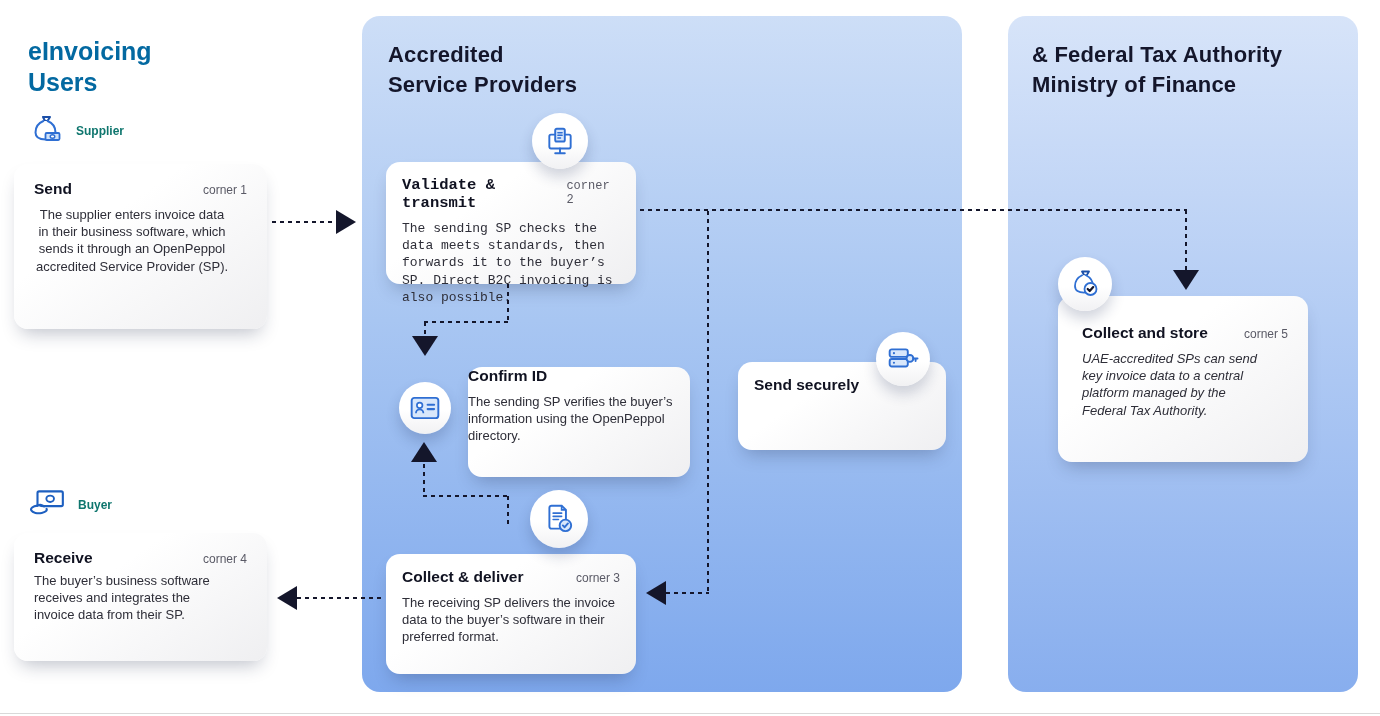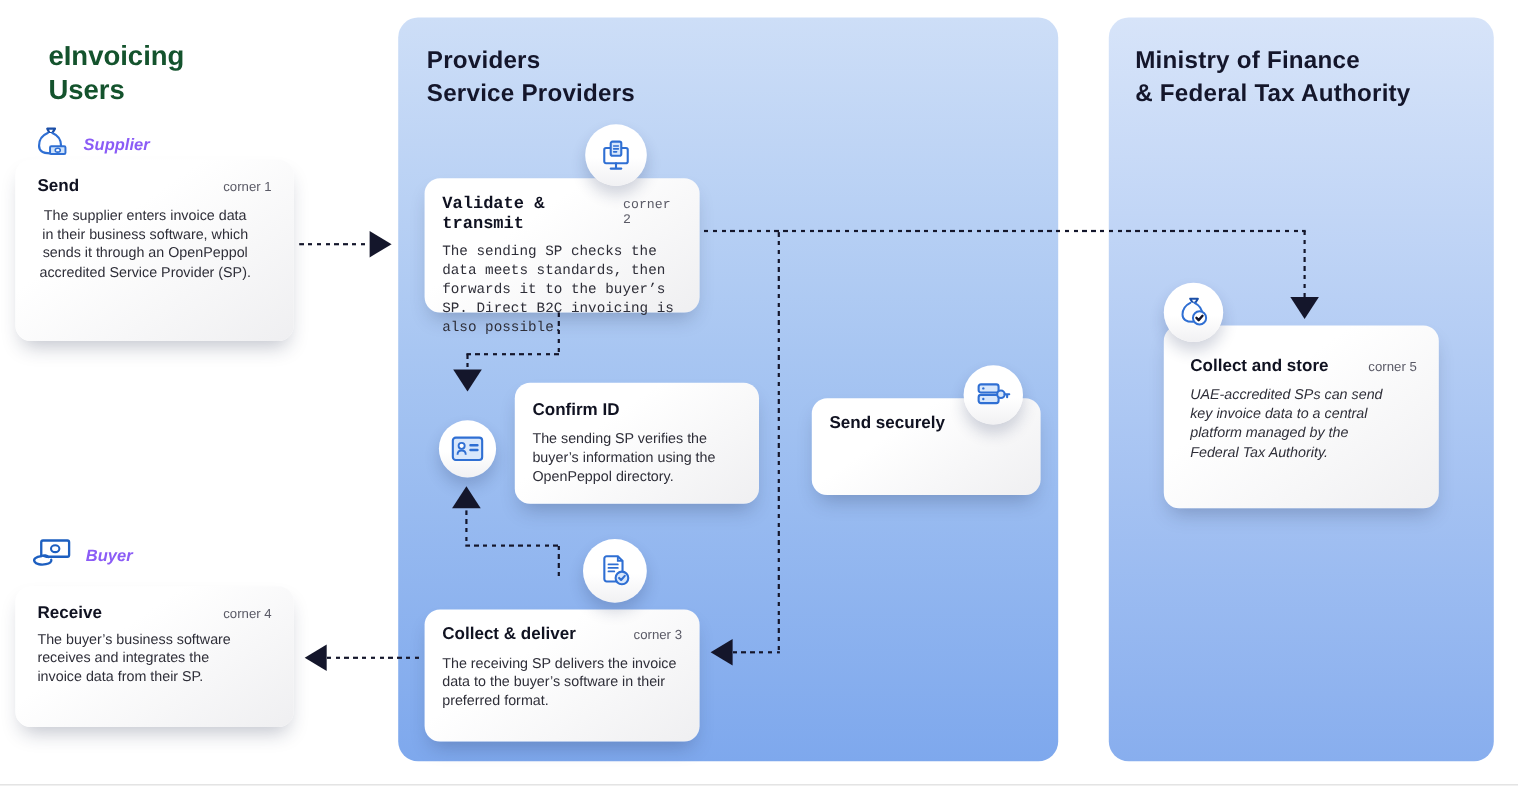--- a/index.html
+++ b/index.html
@@ -6,23 +6,23 @@
   .canvas{
     position:relative;width:1380px;height:716px;background:#ffffff;overflow:hidden;
     font-family:"Liberation Sans","DejaVu Sans",sans-serif;color:#14162b;
   }
   .panel{position:absolute;border-radius:18px;}
   .sp-panel{left:362px;top:16px;width:600px;height:676px;
     background:linear-gradient(180deg,#cddef7 0%,#a8c6f2 45%,#7ea8ed 100%);}
   .mof-panel{left:1008px;top:16px;width:350px;height:676px;
     background:linear-gradient(180deg,#d7e4f9 0%,#b3ccf4 45%,#88aeee 100%);}
   .panel-title{position:absolute;font-weight:700;font-size:22px;line-height:30px;color:#14162b;letter-spacing:.2px;}
-  .col-title{position:absolute;left:44px;top:36px;font-weight:700;font-size:25px;line-height:31px;color:#14532d;}
+  .col-title{position:absolute;left:28px;top:36px;font-weight:700;font-size:25px;line-height:31px;color:#0369a1;}
   .actor{position:absolute;display:flex;align-items:center;gap:12px;}
-  .actor-label{font-weight:700;font-size:15px;color:#8b5cf6;font-style:italic;}
+  .actor-label{font-weight:700;font-size:12px;color:#0f766e;}
   .card{position:absolute;box-sizing:border-box;border-radius:14px;
     background:linear-gradient(145deg,#ffffff 35%,#efeff1 100%);
     box-shadow:0 10px 18px -6px rgba(25,35,70,.28);}
   .card-head{display:flex;justify-content:space-between;align-items:baseline;}
   .card-title{font-weight:700;font-size:15.5px;color:#101221;}
   .card-corner{font-size:12px;color:#5a5a66;}
   .card-body{margin:8px 0 0 0;font-size:13px;line-height:17.2px;color:#2e2e38;}
   .icon-badge{position:absolute;border-radius:50%;display:flex;align-items:center;justify-content:center;
     background:linear-gradient(180deg,#ffffff 55%,#f1f1f3 100%);
     box-shadow:0 8px 14px rgba(25,40,85,.20);}
@@ -42,26 +42,26 @@
 
   <div class="panel sp-panel"></div>
   <div class="panel mof-panel"></div>
 
   <div class="col-title">
     <div>eInvoicing</div>
     <div>Users</div>
   </div>
 
   <div class="panel-title" style="left:388px;top:40px;">
-    <div>Providers</div>
+    <div>Accredited</div>
     <div>Service Providers</div>
   </div>
   <div class="panel-title" style="left:1032px;top:40px;">
+    <div>&amp; Federal Tax Authority</div>
     <div>Ministry of Finance</div>
-    <div>&amp; Federal Tax Authority</div>
   </div>
 
   <div class="actor" style="left:28px;top:113px;">
     <span>
       <svg width="36" height="32" viewBox="0 0 34 32" fill="none">
         <path d="M14 4 h7 l-2.5 4 h-2.5 z" stroke="#1b4fa8" stroke-width="2" stroke-linejoin="round" fill="#fff"></path>
         <path d="M18.6 8 C23.5 10 26.5 14.5 26.5 19.5 C26.5 24.4 22.5 26.4 16.5 26.4 C10.5 26.4 6.5 24.4 6.5 19.5 C6.5 14.5 9.5 10 14.4 8" stroke="#2f6fd3" stroke-width="2" stroke-linecap="round" fill="#fff"></path>
         <rect x="16.5" y="20" width="14" height="7" rx="1.2" fill="#cfe2fa" stroke="#2f6fd3" stroke-width="1.8"></rect>
         <ellipse cx="23.5" cy="23.5" rx="2.3" ry="1.8" fill="#fff" stroke="#2f6fd3" stroke-width="1.4"></ellipse>
       </svg>
@@ -74,21 +74,21 @@
       <svg width="38" height="30" viewBox="0 0 36 28" fill="none">
         <rect x="9" y="3" width="24" height="14" rx="1.5" fill="#fff" stroke="#1d5fc0" stroke-width="2"></rect>
         <ellipse cx="21" cy="10" rx="3.6" ry="3" fill="#fff" stroke="#1d5fc0" stroke-width="1.8"></ellipse>
         <path d="M9 16.5 C4.5 17 2 19 3.2 21.2 C4.4 23.4 9 24.2 13 23.4 C16.5 22.7 18.3 21.2 17.6 19.6" stroke="#1d5fc0" stroke-width="2" stroke-linecap="round" fill="#fff"></path>
         <path d="M9 16.5 c2.2 -1.4 5.2 -.8 6.2 .8" stroke="#1d5fc0" stroke-width="1.8" stroke-linecap="round"></path>
       </svg>
     </span>
     <span class="actor-label">Buyer</span>
   </div>
 
-  <div class="card" style="left:14px;top:145px;width:253px;height:165px;padding:16px 20px;">
+  <div class="card" style="left:14px;top:164px;width:253px;height:165px;padding:16px 20px;">
     <div class="card-head">
       <span class="card-title">Send</span>
       <span class="card-corner">corner 1</span>
     </div>
     <p class="card-body" style="max-width:196px;text-align:center;">The supplier enters invoice data in their business software, which sends it through an OpenPeppol accredited Service Provider (SP).</p>
   </div>
 
   <div class="card" style="left:14px;top:533px;width:253px;height:128px;padding:16px 20px;">
     <div class="card-head">
       <span class="card-title">Receive</span>
@@ -98,21 +98,21 @@
   </div>
 
   <div class="card" style="left:386px;top:162px;width:250px;height:122px;padding:14px 16px;font-family:Liberation Mono, monospace;">
     <div class="card-head">
       <span class="card-title">Validate &amp; transmit</span>
       <span class="card-corner">corner 2</span>
     </div>
     <p class="card-body">The sending SP checks the data meets standards, then forwards it to the buyer’s SP. Direct B2C invoicing is also possible.</p>
   </div>
 
-  <div class="card" style="left:468px;top:348px;width:222px;height:110px;padding:16px;">
+  <div class="card" style="left:468px;top:367px;width:222px;height:110px;">
     <div class="card-head">
       <span class="card-title">Confirm ID</span>
     </div>
     <p class="card-body">The sending SP verifies the buyer’s information using the OpenPeppol directory.</p>
   </div>
 
   <div class="card" style="left:738px;top:362px;width:208px;height:88px;padding:14px 16px;text-align:center;">
     <div class="card-head">
       <span class="card-title">Send securely</span>
     </div>

